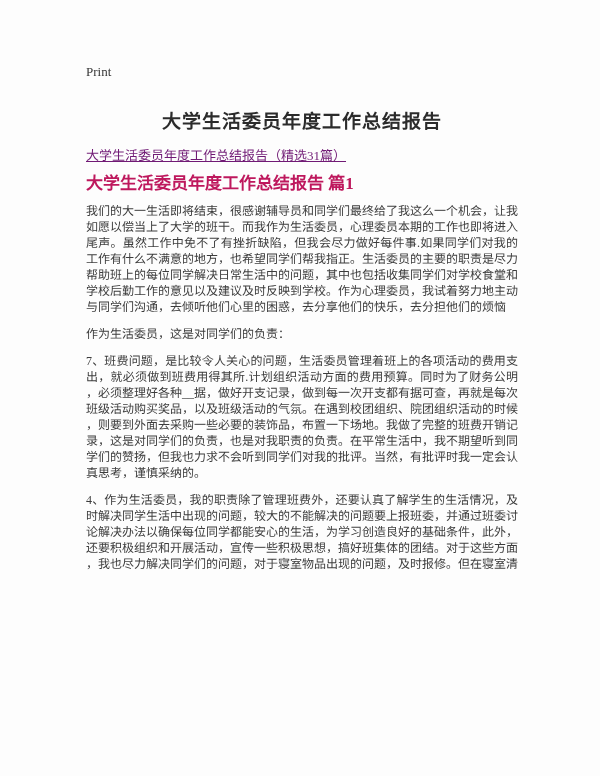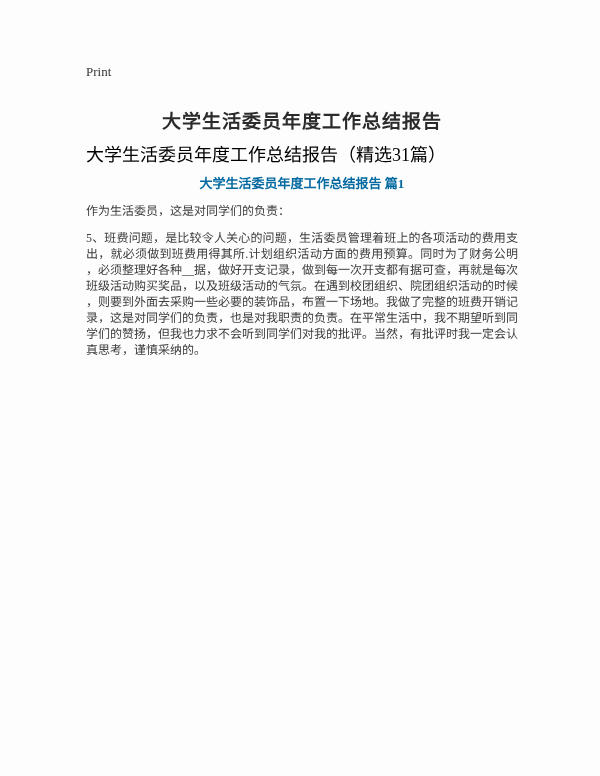--- a/index.html
+++ b/index.html
@@ -30,32 +30,32 @@
     margin-top: 30px;
     font-size: 19px;
     line-height: 23px;
     font-weight: bold;
     text-align: center;
     color: #2b2b2b;
     letter-spacing: 1px;
   }
   .doc-subtitle {
     margin-top: 14px;
-    font-size: 18px;
+    font-size: 13px;
     line-height: 17px;
     font-weight: normal;
-    color: #000000;
+    color: #701a75;
+    text-decoration: underline;
   }
   .section-heading {
     margin-top: 11px;
-    font-size: 13px;
+    font-size: 17px;
     line-height: 17px;
     font-weight: bold;
-    color: #0369a1;
-    text-align: center;
+    color: #be185d;
   }
   .para {
     margin-top: 11px;
     font-size: 12px;
     line-height: 16px;
     text-align: justify;
     word-break: break-all;
     line-break: anywhere;
     color: #3c3c3c;
   }
@@ -67,22 +67,24 @@
   <div class="content">
 
     <a class="print-link">Print</a>
 
     <h1 class="doc-title">大学生活委员年度工作总结报告</h1>
 
     <div class="doc-subtitle">大学生活委员年度工作总结报告（精选31篇）</div>
 
     <h2 class="section-heading">大学生活委员年度工作总结报告 篇1</h2>
 
+    <p class="para">我们的大一生活即将结束，很感谢辅导员和同学们最终给了我这么一个机会，让我如愿以偿当上了大学的班干。而我作为生活委员，心理委员本期的工作也即将进入尾声。虽然工作中免不了有挫折缺陷，但我会尽力做好每件事.如果同学们对我的工作有什么不满意的地方，也希望同学们帮我指正。生活委员的主要的职责是尽力帮助班上的每位同学解决日常生活中的问题，其中也包括收集同学们对学校食堂和学校后勤工作的意见以及建议及时反映到学校。作为心理委员，我试着努力地主动与同学们沟通，去倾听他们心里的困惑，去分享他们的快乐，去分担他们的烦恼</p>
 
     <p class="para">作为生活委员，这是对同学们的负责：</p>
 
-    <p class="para">5、班费问题，是比较令人关心的问题，生活委员管理着班上的各项活动的费用支出，就必须做到班费用得其所.计划组织活动方面的费用预算。同时为了财务公明，必须整理好各种__据，做好开支记录，做到每一次开支都有据可查，再就是每次班级活动购买奖品，以及班级活动的气氛。在遇到校团组织、院团组织活动的时候，则要到外面去采购一些必要的装饰品，布置一下场地。我做了完整的班费开销记录，这是对同学们的负责，也是对我职责的负责。在平常生活中，我不期望听到同学们的赞扬，但我也力求不会听到同学们对我的批评。当然，有批评时我一定会认真思考，谨慎采纳的。</p>
+    <p class="para">7、班费问题，是比较令人关心的问题，生活委员管理着班上的各项活动的费用支出，就必须做到班费用得其所.计划组织活动方面的费用预算。同时为了财务公明，必须整理好各种__据，做好开支记录，做到每一次开支都有据可查，再就是每次班级活动购买奖品，以及班级活动的气氛。在遇到校团组织、院团组织活动的时候，则要到外面去采购一些必要的装饰品，布置一下场地。我做了完整的班费开销记录，这是对同学们的负责，也是对我职责的负责。在平常生活中，我不期望听到同学们的赞扬，但我也力求不会听到同学们对我的批评。当然，有批评时我一定会认真思考，谨慎采纳的。</p>
 
 
 
+    <p class="para">4、作为生活委员，我的职责除了管理班费外，还要认真了解学生的生活情况，及时解决同学生活中出现的问题，较大的不能解决的问题要上报班委，并通过班委讨论解决办法以确保每位同学都能安心的生活，为学习创造良好的基础条件，此外，还要积极组织和开展活动，宣传一些积极思想，搞好班集体的团结。对于这些方面，我也尽力解决同学们的问题，对于寝室物品出现的问题，及时报修。但在寝室清</p>
 
   </div>
 </div>
 
 </body></html>

